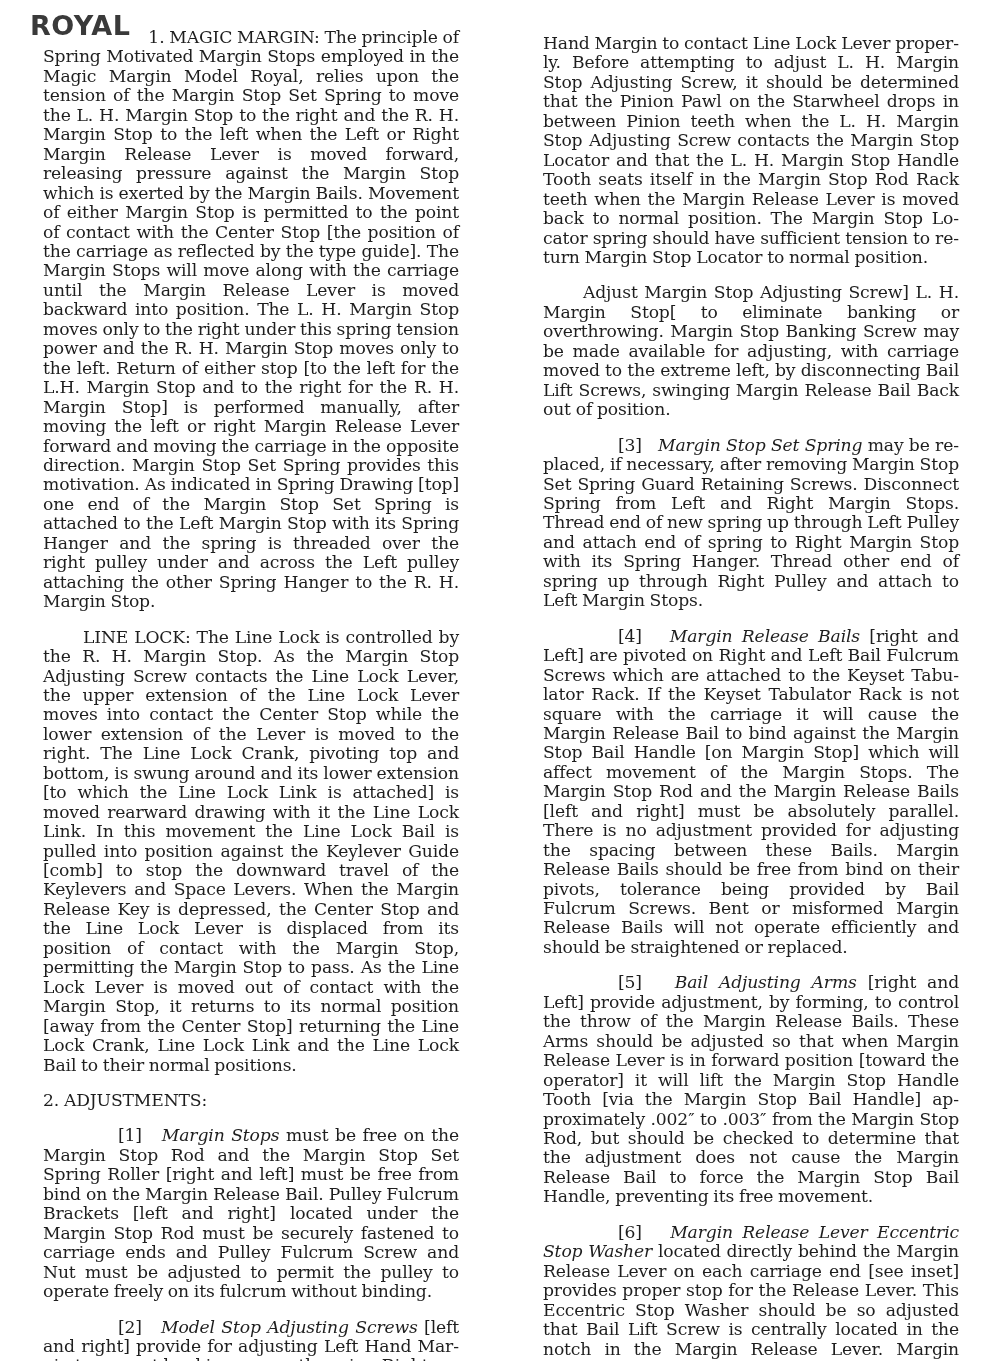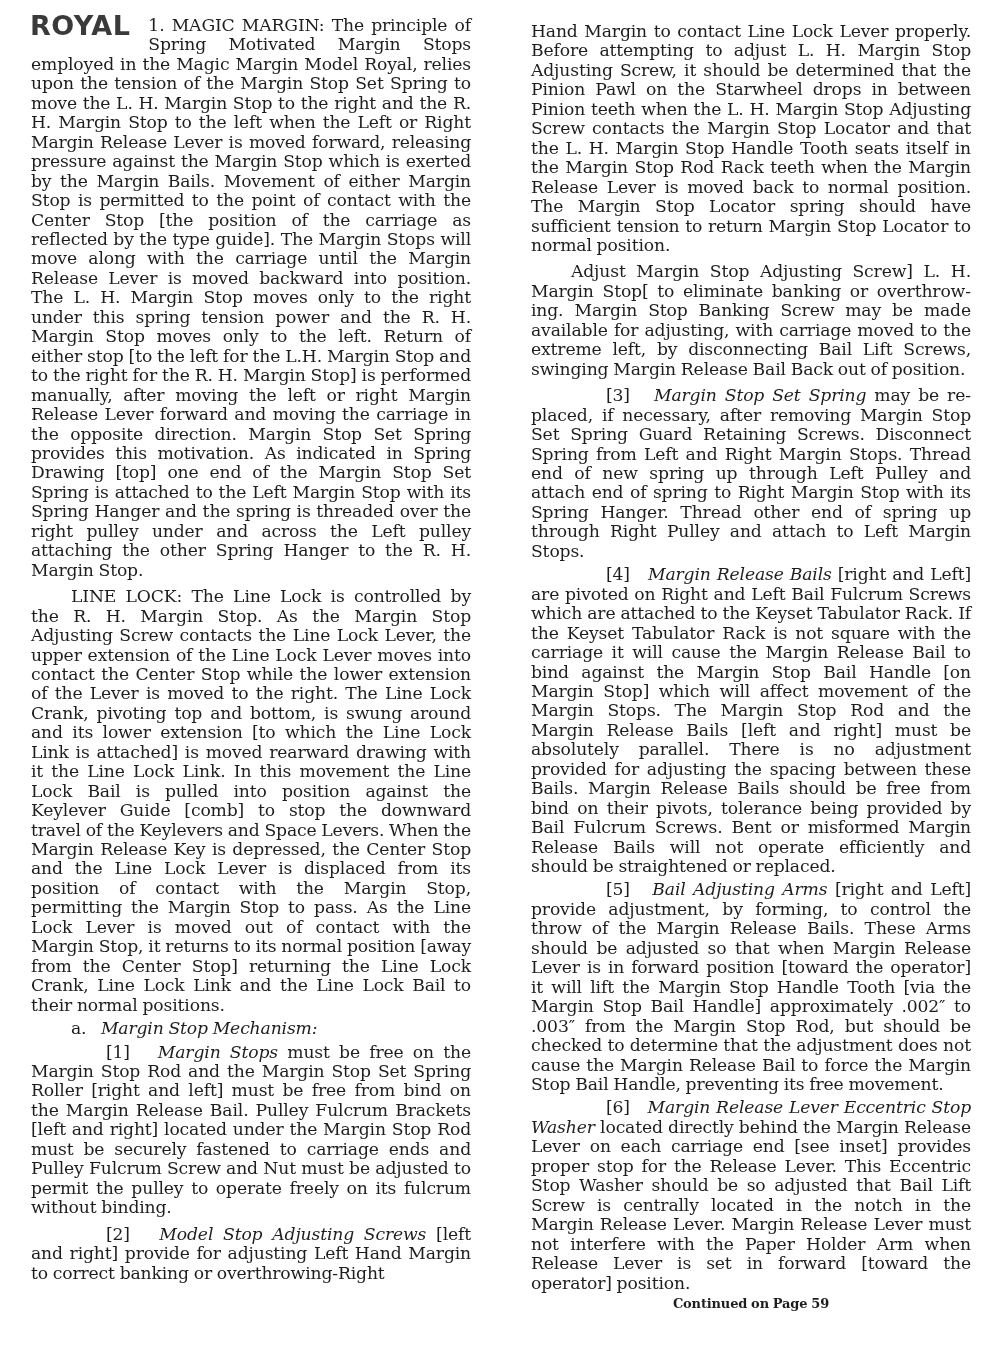--- a/index.html
+++ b/index.html
@@ -15,21 +15,21 @@
     text-align: justify; hyphens: manual;
     letter-spacing: -0.15px; word-spacing: -0.5px;
   }
   .col-left { left: 27px; width: 448px; top: 12px; }
   .col-right { left: 527px; width: 448px; top: 18px; }
   .brand {
     float: left; font-family: "DejaVu Sans", "Liberation Sans", sans-serif;
     font-weight: bold; font-size: 27px; line-height: 30px; color: #3a3a3a;
     margin: -1px 18px 0 3px; letter-spacing: 0.5px;
   }
-  p { margin: 4px; }
+  p { margin: 16px; }
   .gap { margin-top: 7px; }
   .indent1 { text-indent: 40px; }
   .indent2 { text-indent: 75px; }
   .heading2 { text-align: left; }
   .sub-a { padding-left: 40px; text-align: left; }
   em { }
   .cont {
     text-align: center; font-family: "DejaVu Serif", serif; font-weight: bold;
     font-size: 13px; line-height: 14px; margin-top: 1px;
   }
@@ -39,24 +39,21 @@
 
 <div class="page">
 
   <div class="col col-left">
     <span class="brand">ROYAL</span>
     <p>
       <span>1. MAGIC MARGIN:</span>
       <span>The principle of Spring Motivated Mar­gin Stops employed in the Magic Margin Model Royal, relies upon the tension of the Margin Stop Set Spring to move the L. H. Margin Stop to the right and the R. H. Margin Stop to the left when the Left or Right Margin Release Lever is moved forward, releasing pressure against the Margin Stop which is exerted by the Margin Bails. Move­ment of either Margin Stop is permitted to the point of contact with the Center Stop [the posi­tion of the carriage as reflected by the type guide]. The Margin Stops will move along with the car­riage until the Margin Release Lever is moved backward into position. The L. H. Margin Stop moves only to the right under this spring tension power and the R. H. Margin Stop moves only to the left. Return of either stop [to the left for the L.H. Margin Stop and to the right for the R. H. Margin Stop] is performed manually, after moving the left or right Margin Release Lever forward and moving the carriage in the opposite direc­tion. Margin Stop Set Spring provides this motivation. As indicated in Spring Drawing [top] one end of the Margin Stop Set Spring is attached to the Left Margin Stop with its Spring Hanger and the spring is threaded over the right pulley under and across the Left pulley attaching the other Spring Hanger to the R. H. Margin Stop.</span>
     </p>
     <p class="gap indent1">LINE LOCK: The Line Lock is controlled by the R. H. Margin Stop. As the Margin Stop Adjusting Screw contacts the Line Lock Lever, the upper extension of the Line Lock Lever moves into contact the Center Stop while the lower ex­tension of the Lever is moved to the right. The Line Lock Crank, pivoting top and bottom, is swung around and its lower extension [to which the Line Lock Link is attached] is moved rearward drawing with it the Line Lock Link. In this movement the Line Lock Bail is pulled into posi­tion against the Keylever Guide [comb] to stop the downward travel of the Keylevers and Space Levers. When the Margin Release Key is de­pressed, the Center Stop and the Line Lock Lever is displaced from its position of contact with the Margin Stop, permitting the Margin Stop to pass. As the Line Lock Lever is moved out of contact with the Margin Stop, it returns to its normal position [away from the Center Stop] returning the Line Lock Crank, Line Lock Link and the Line Lock Bail to their normal positions.</p>
-    <p class="sub-a">
-      <span>a.</span>&nbsp;&nbsp;
-      <em>Margin Stop Mechanism:</em>
-    </p>
+    <p class="gap heading2">2. ADJUSTMENTS:</p>
     <p class="indent2">
       <span>[1]</span>&nbsp;&nbsp;
       <em>Margin Stops</em><span> must be free on the Margin Stop Rod and the Margin Stop Set Spring Roller [right and left] must be free from bind on the Margin Release Bail. Pulley Fulcrum Brack­ets [left and right] located under the Margin Stop Rod must be securely fastened to carriage ends and Pulley Fulcrum Screw and Nut must be ad­justed to permit the pulley to operate freely on its fulcrum without binding.</span>
     </p>
     <p class="gap indent2">
       <span>[2]</span>&nbsp;&nbsp;
       <em>Model Stop Adjusting Screws</em><span> [left and right] provide for adjusting Left Hand Mar­gin to correct banking or overthrowing-Right</span>
     </p>
   </div>
 

